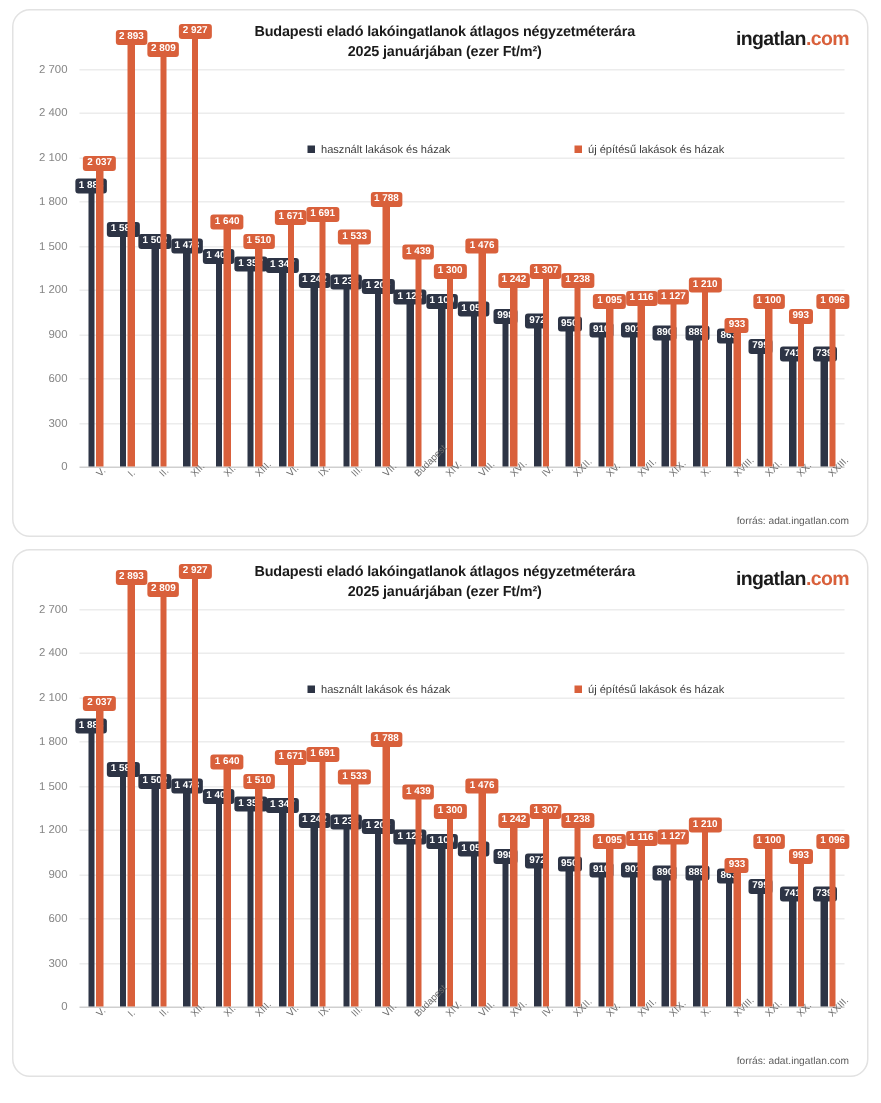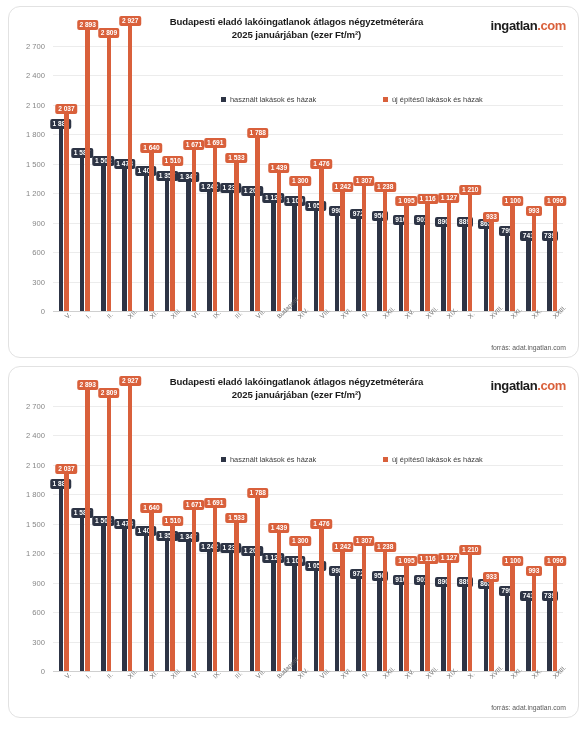--- a/index.html
+++ b/index.html
@@ -32,21 +32,21 @@
   .brand{
     position:absolute;right:12px;top:5px;
     font-size:13px;font-weight:bold;color:#1b1b1b;letter-spacing:-0.4px;
   }
   .brand .dot{color:#d9603b;}
   .brand .com{color:#d9603b;}
 
   
   .legend{position:absolute;left:196px;top:88px;width:330px;height:12px;}
   .lg{position:absolute;display:flex;align-items:center;gap:4px;font-size:7.4px;color:#3c3c3c;}
-  .lg1{left:16px;text-align:right;}
+  .lg1{left:0;text-align:right;}
   .lg2{left:178px;}
   .swatch{width:5px;height:5px;display:inline-block;}
   .sw-dark{background:#2d3445;}
   .sw-orange{background:#d9603b;}
 
   
   .plot{
     position:absolute;
     left:44px;top:24px;
     width:510px;height:280px;

